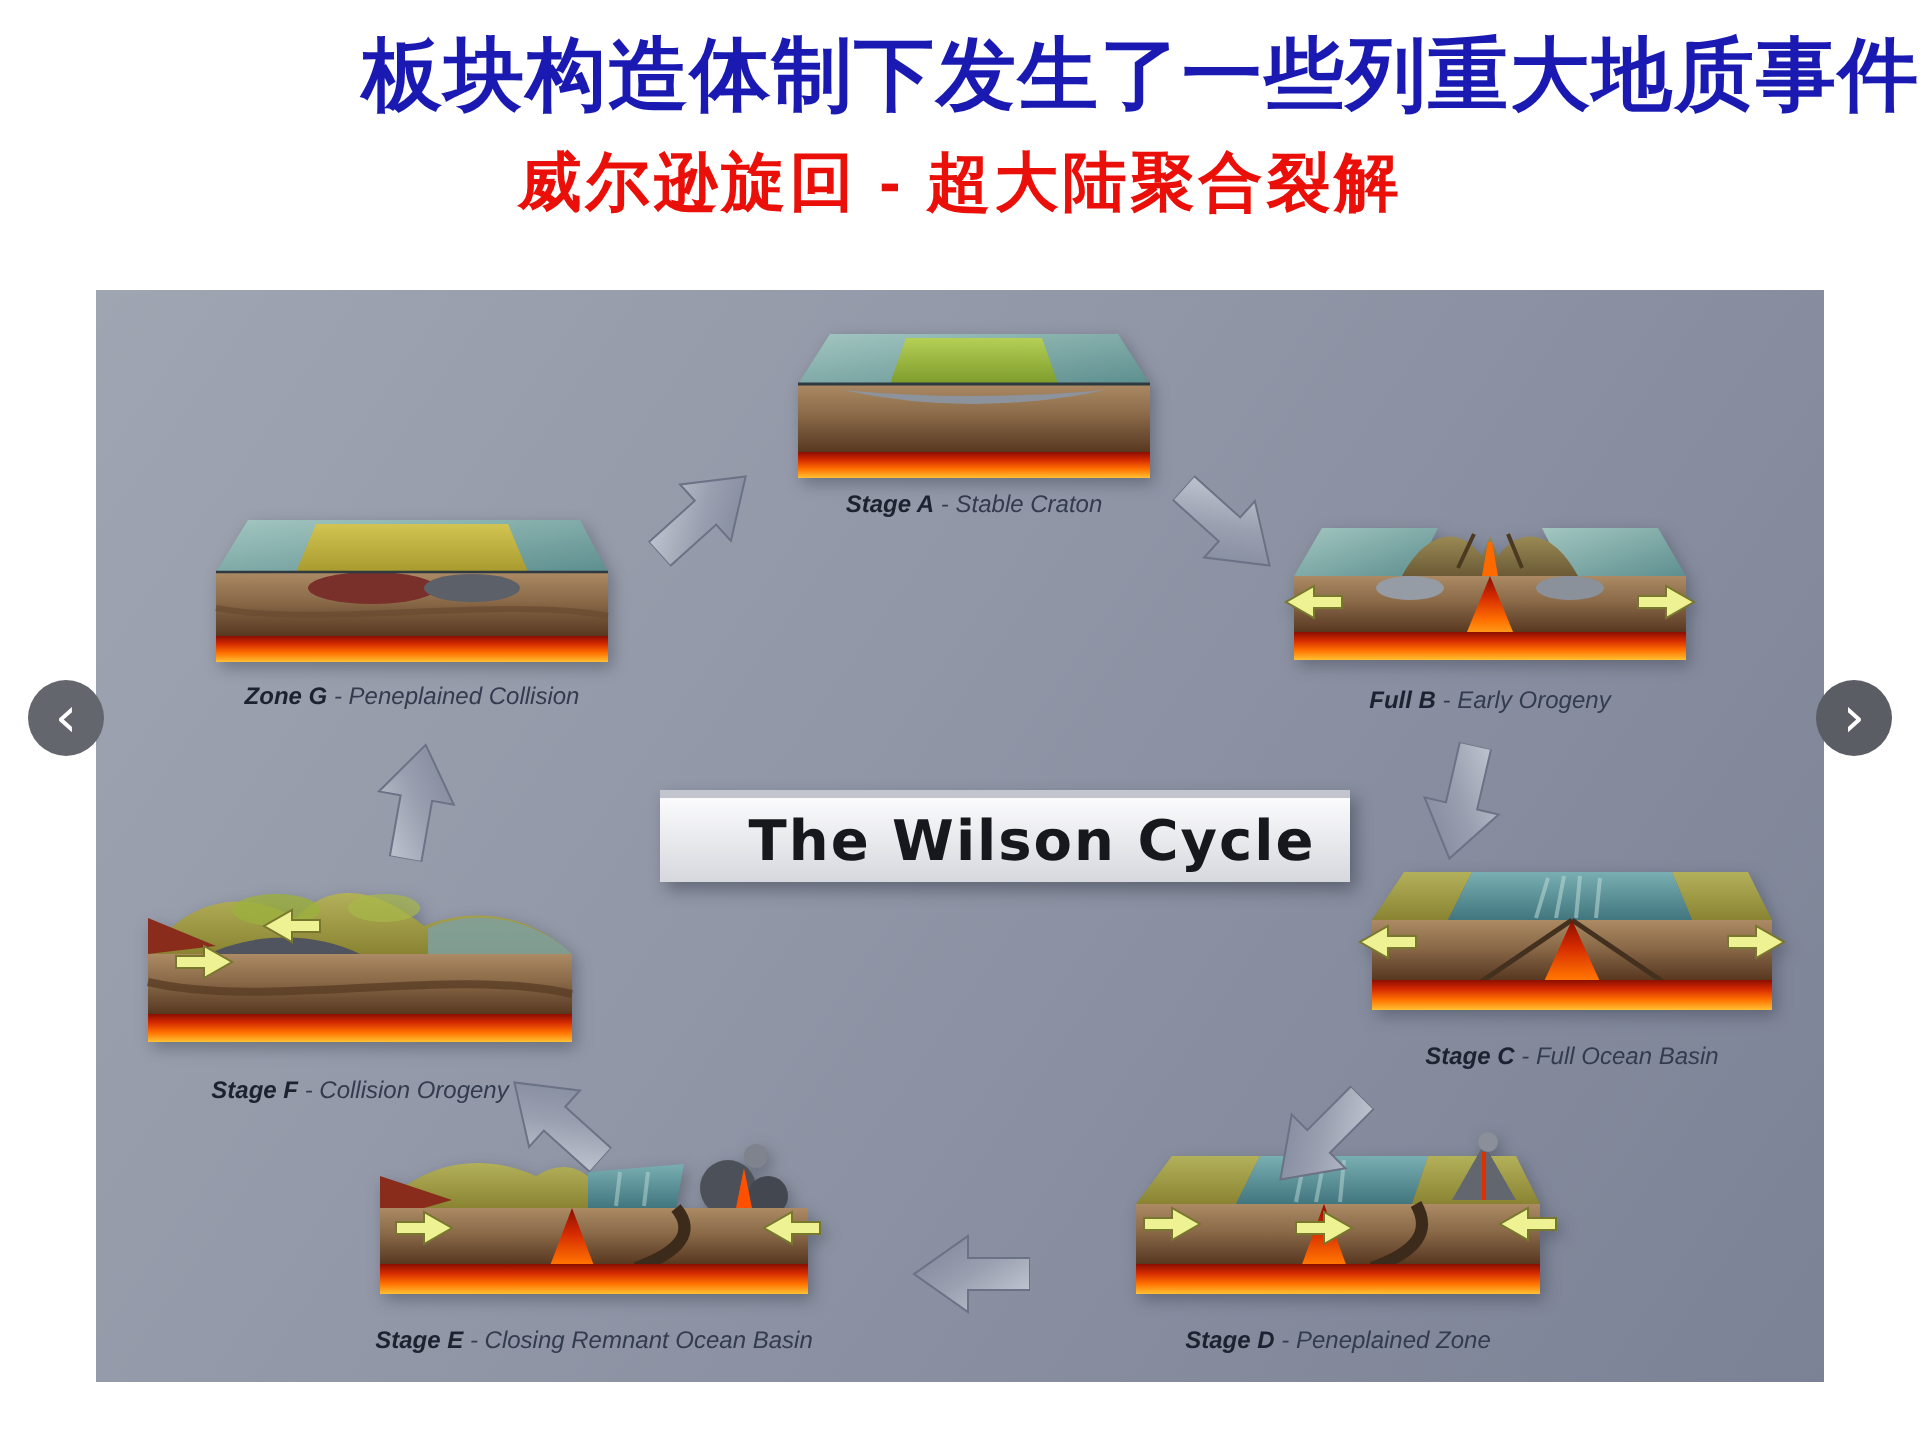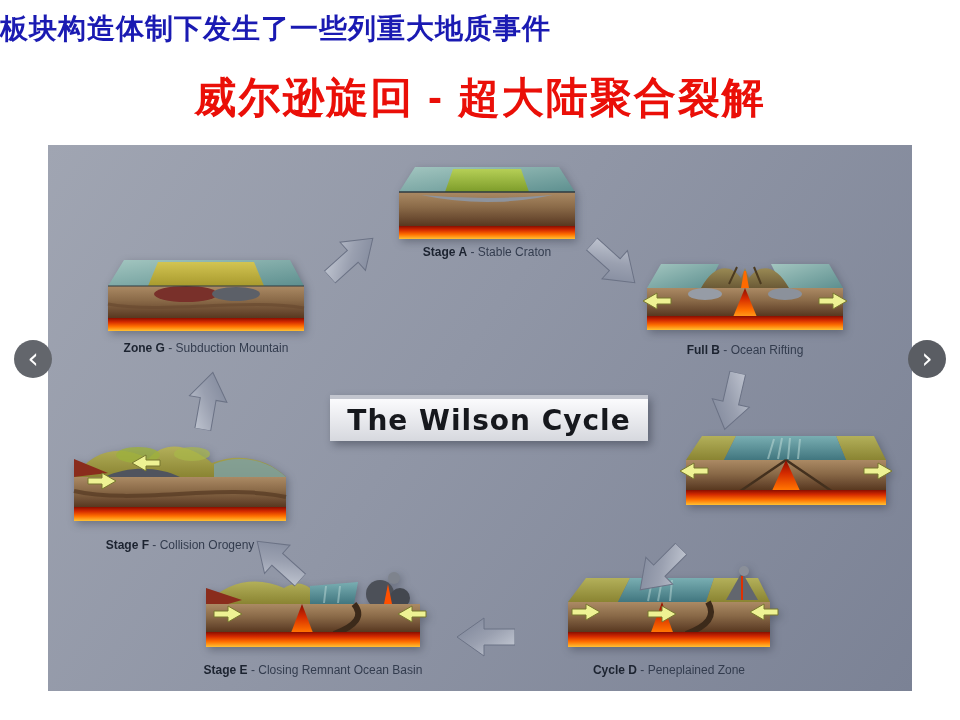--- a/index.html
+++ b/index.html
@@ -1,35 +1,35 @@
 <!DOCTYPE html>
 <html><head>
 <meta charset="utf-8">
 <style>
   html,body{margin:0;padding:0;background:#ffffff;}
   .slide{position:relative;width:960px;height:720px;background:#ffffff;overflow:hidden;
          font-family:"Liberation Sans",sans-serif;}
   
-  .title-zh{position:absolute;left:0;top:10px;width:960px;text-align:left;
-            font-size:28px;font-weight:bold;color:#1a1ab2;letter-spacing:1px;}
+  .title-zh{position:absolute;left:0;top:10px;width:960px;text-align:right;
+            font-size:40px;font-weight:bold;color:#1a1ab2;letter-spacing:1px;}
   .subtitle-zh{position:absolute;left:0;top:70px;width:960px;text-align:center;
-            font-size:42px;font-weight:bold;color:#ea0f08;letter-spacing:2px;}
+            font-size:32px;font-weight:bold;color:#ea0f08;letter-spacing:2px;}
   
   .figure{position:absolute;left:48px;top:145px;width:864px;height:546px;
           background:linear-gradient(125deg,#a0a5b2 0%,#9096a6 45%,#7b8295 100%);}
   
   .banner{position:absolute;left:282px;top:250px;width:318px;height:42px;
           background:linear-gradient(#fbfbfd,#d6d8de);
           border-top:4px solid #c2c5ce;
           box-shadow:3px 4px 8px rgba(30,34,48,.40);
-          display:flex;align-items:center;justify-content:center;}
+          display:flex;align-items:center;justify-content:center;padding-left:27px;}
   .banner span{font-size:28px;font-weight:bold;color:#16181d;letter-spacing:1px;
           font-family:"DejaVu Sans","Liberation Sans",sans-serif;}
   
-  figure.stage{position:absolute;margin:0;text-align:center;}
+  figure.stage{position:absolute;margin:0;text-align:center;font-style:italic;}
   figure.stage svg{display:block;filter:drop-shadow(2px 3px 4px rgba(30,34,48,.35));}
   figcaption{margin-top:3px;font-size:12px;color:#333c4e;white-space:nowrap;}
   figcaption .sname{font-weight:bold;color:#1c2330;}
   
   .cyc{position:absolute;width:60px;height:46px;}
   .cyc svg{display:block;width:60px;height:46px;}
   
   .nav{position:absolute;width:38px;height:38px;border:none;border-radius:50%;
        color:#ffffff;font-size:28px;line-height:34px;text-align:center;padding:0;
        cursor:pointer;font-family:"DejaVu Sans",sans-serif;}
@@ -120,62 +120,65 @@
         <polygon points="100,34 108,34 105,17 103,17" fill="#ff6a00"></polygon>
         <rect x="6" y="34" width="196" height="28" fill="url(#gBrown)"></rect>
         <ellipse cx="64" cy="40" rx="17" ry="6" fill="#969ca6"></ellipse>
         <ellipse cx="144" cy="40" rx="17" ry="6" fill="#8b919b"></ellipse>
         <polygon points="104,34 90,68 118,68" fill="url(#gMagma)"></polygon>
         <rect x="6" y="62" width="196" height="14" fill="url(#gMagma)"></rect>
         <polygon points="30,44 16,44 16,39 2,47 16,55 16,50 30,50" fill="#eef293" stroke="#77772e" stroke-width="1"></polygon>
         <polygon points="178,44 192,44 192,39 206,47 192,55 192,50 178,50" fill="#eef293" stroke="#77772e" stroke-width="1"></polygon>
       </svg>
       <figcaption>
-        <span class="sname">Full B</span><span> - Ocean Rifting</span>
+        <span class="sname">Full B</span><span> - Early Orogeny</span>
       </figcaption>
     </figure>
 
     <figure class="stage" style="left:630px;top:279px;">
       <svg width="216" height="94" viewBox="0 0 216 94">
         <polygon points="8,36 46,36 58,12 24,12" fill="url(#gOlive)"></polygon>
         <polygon points="168,36 208,36 196,12 158,12" fill="url(#gOlive)"></polygon>
         <polygon points="46,36 168,36 158,12 58,12" fill="url(#gOcean)"></polygon>
         <path d="M100,35 L104,14 M110,35 L112,14 M90,35 L96,15 M120,35 L122,15" stroke="#bcd8d6" stroke-width="2" opacity=".55" fill="none"></path>
         <rect x="8" y="36" width="200" height="30" fill="url(#gBrown)"></rect>
         <path d="M108,36 L58,70 M108,36 L158,70" stroke="#43301e" stroke-width="2.5" fill="none"></path>
         <polygon points="108,36 88,80 128,80" fill="url(#gMagma)"></polygon>
         <rect x="8" y="66" width="200" height="15" fill="url(#gMagma)"></rect>
         <polygon points="30,44 16,44 16,39 2,47 16,55 16,50 30,50" fill="#eef293" stroke="#77772e" stroke-width="1"></polygon>
         <polygon points="186,44 200,44 200,39 214,47 200,55 200,50 186,50" fill="#eef293" stroke="#77772e" stroke-width="1"></polygon>
       </svg>
+      <figcaption>
+        <span class="sname">Stage C</span><span> - Full Ocean Basin</span>
+      </figcaption>
     </figure>
 
     <figure class="stage" style="left:510px;top:419px;">
       <svg width="222" height="96" viewBox="0 0 222 96">
         <polygon points="10,38 60,38 72,14 28,14" fill="url(#gOlive)"></polygon>
         <polygon points="60,38 148,38 156,14 72,14" fill="url(#gOcean)"></polygon>
         <path d="M100,37 L104,16 M112,37 L114,16 M90,37 L94,17" stroke="#bcd8d6" stroke-width="2" opacity=".5" fill="none"></path>
         <polygon points="148,38 212,38 200,14 156,14" fill="url(#gOlive)"></polygon>
         <polygon points="168,36 184,8 200,36" fill="#62666e"></polygon>
         <line x1="184" y1="12" x2="184" y2="36" stroke="#e03000" stroke-width="2"></line>
         <circle cx="186" cy="7" r="5" fill="#8a8f99"></circle>
         <rect x="10" y="38" width="202" height="30" fill="url(#gBrown)"></rect>
         <path d="M150,38 C158,52 150,62 128,70" stroke="#3c2a1a" stroke-width="6" fill="none"></path>
         <polygon points="104,38 88,82 120,82" fill="url(#gMagma)"></polygon>
         <rect x="10" y="68" width="202" height="15" fill="url(#gMagma)"></rect>
         <polygon points="14,45 28,45 28,40 42,48 28,56 28,51 14,51" fill="#eef293" stroke="#77772e" stroke-width="1"></polygon>
         <polygon points="90,47 104,47 104,42 118,50 104,58 104,53 90,53" fill="#eef293" stroke="#77772e" stroke-width="1"></polygon>
         <polygon points="220,45 206,45 206,40 192,48 206,56 206,51 220,51" fill="#eef293" stroke="#77772e" stroke-width="1"></polygon>
       </svg>
       <figcaption>
-        <span class="sname">Cycle D</span><span> - Peneplained Zone</span>
-      </figcaption>
-    </figure>
-
-    <figure class="stage" style="left:150px;top:419px;">
+        <span class="sname">Stage D</span><span> - Peneplained Zone</span>
+      </figcaption>
+    </figure>
+
+    <figure class="stage" style="left:134px;top:419px;">
       <svg width="230" height="96" viewBox="0 0 230 96">
         <path d="M8,40 C30,16 60,12 86,24 C96,18 104,18 112,24 L112,40 Z" fill="url(#gOlive)"></path>
         <polygon points="8,40 8,24 44,36 30,40" fill="#8a2c1c"></polygon>
         <polygon points="112,40 156,40 160,18 112,22" fill="url(#gOcean)"></polygon>
         <path d="M126,39 L128,22 M140,39 L142,22" stroke="#bcd8d6" stroke-width="2" opacity=".5" fill="none"></path>
         <circle cx="182" cy="30" r="14" fill="#4c5058"></circle>
         <circle cx="202" cy="34" r="10" fill="#43474f"></circle>
         <polygon points="186,40 190,20 194,40" fill="#ff5000"></polygon>
         <circle cx="196" cy="14" r="6" fill="#7e838d"></circle>
         <rect x="8" y="40" width="214" height="28" fill="url(#gBrown)"></rect>
@@ -214,21 +217,21 @@
         <polygon points="8,32 204,32 190,6 24,6" fill="url(#gTeal)"></polygon>
         <polygon points="48,32 164,32 154,8 58,8" fill="url(#gGold)"></polygon>
         <rect x="8" y="32" width="196" height="32" fill="url(#gBrown)"></rect>
         <ellipse cx="86" cy="40" rx="32" ry="8" fill="#79302a"></ellipse>
         <ellipse cx="136" cy="40" rx="24" ry="7" fill="#5c6068"></ellipse>
         <path d="M8,50 C60,60 150,44 204,54" stroke="#6a4a30" stroke-width="3" fill="none" opacity=".7"></path>
         <line x1="8" y1="32" x2="204" y2="32" stroke="#2e3a40" stroke-width="1.2"></line>
         <rect x="8" y="64" width="196" height="13" fill="url(#gMagma)"></rect>
       </svg>
       <figcaption>
-        <span class="sname">Zone G</span><span> - Subduction Mountain</span>
+        <span class="sname">Zone G</span><span> - Peneplained Collision</span>
       </figcaption>
     </figure>
 
     <div class="cyc" style="left:274px;top:89px;transform:rotate(-42deg);">
       <svg viewBox="0 0 60 46">
           <polygon points="0,15 31,15 31,4 58,23 31,42 31,31 0,31" fill="url(#gArr)" stroke="#6b7285" stroke-width="1"></polygon>
         </svg>
     </div>
     <div class="cyc" style="left:536px;top:96px;transform:rotate(42deg);">
       <svg viewBox="0 0 60 46">

